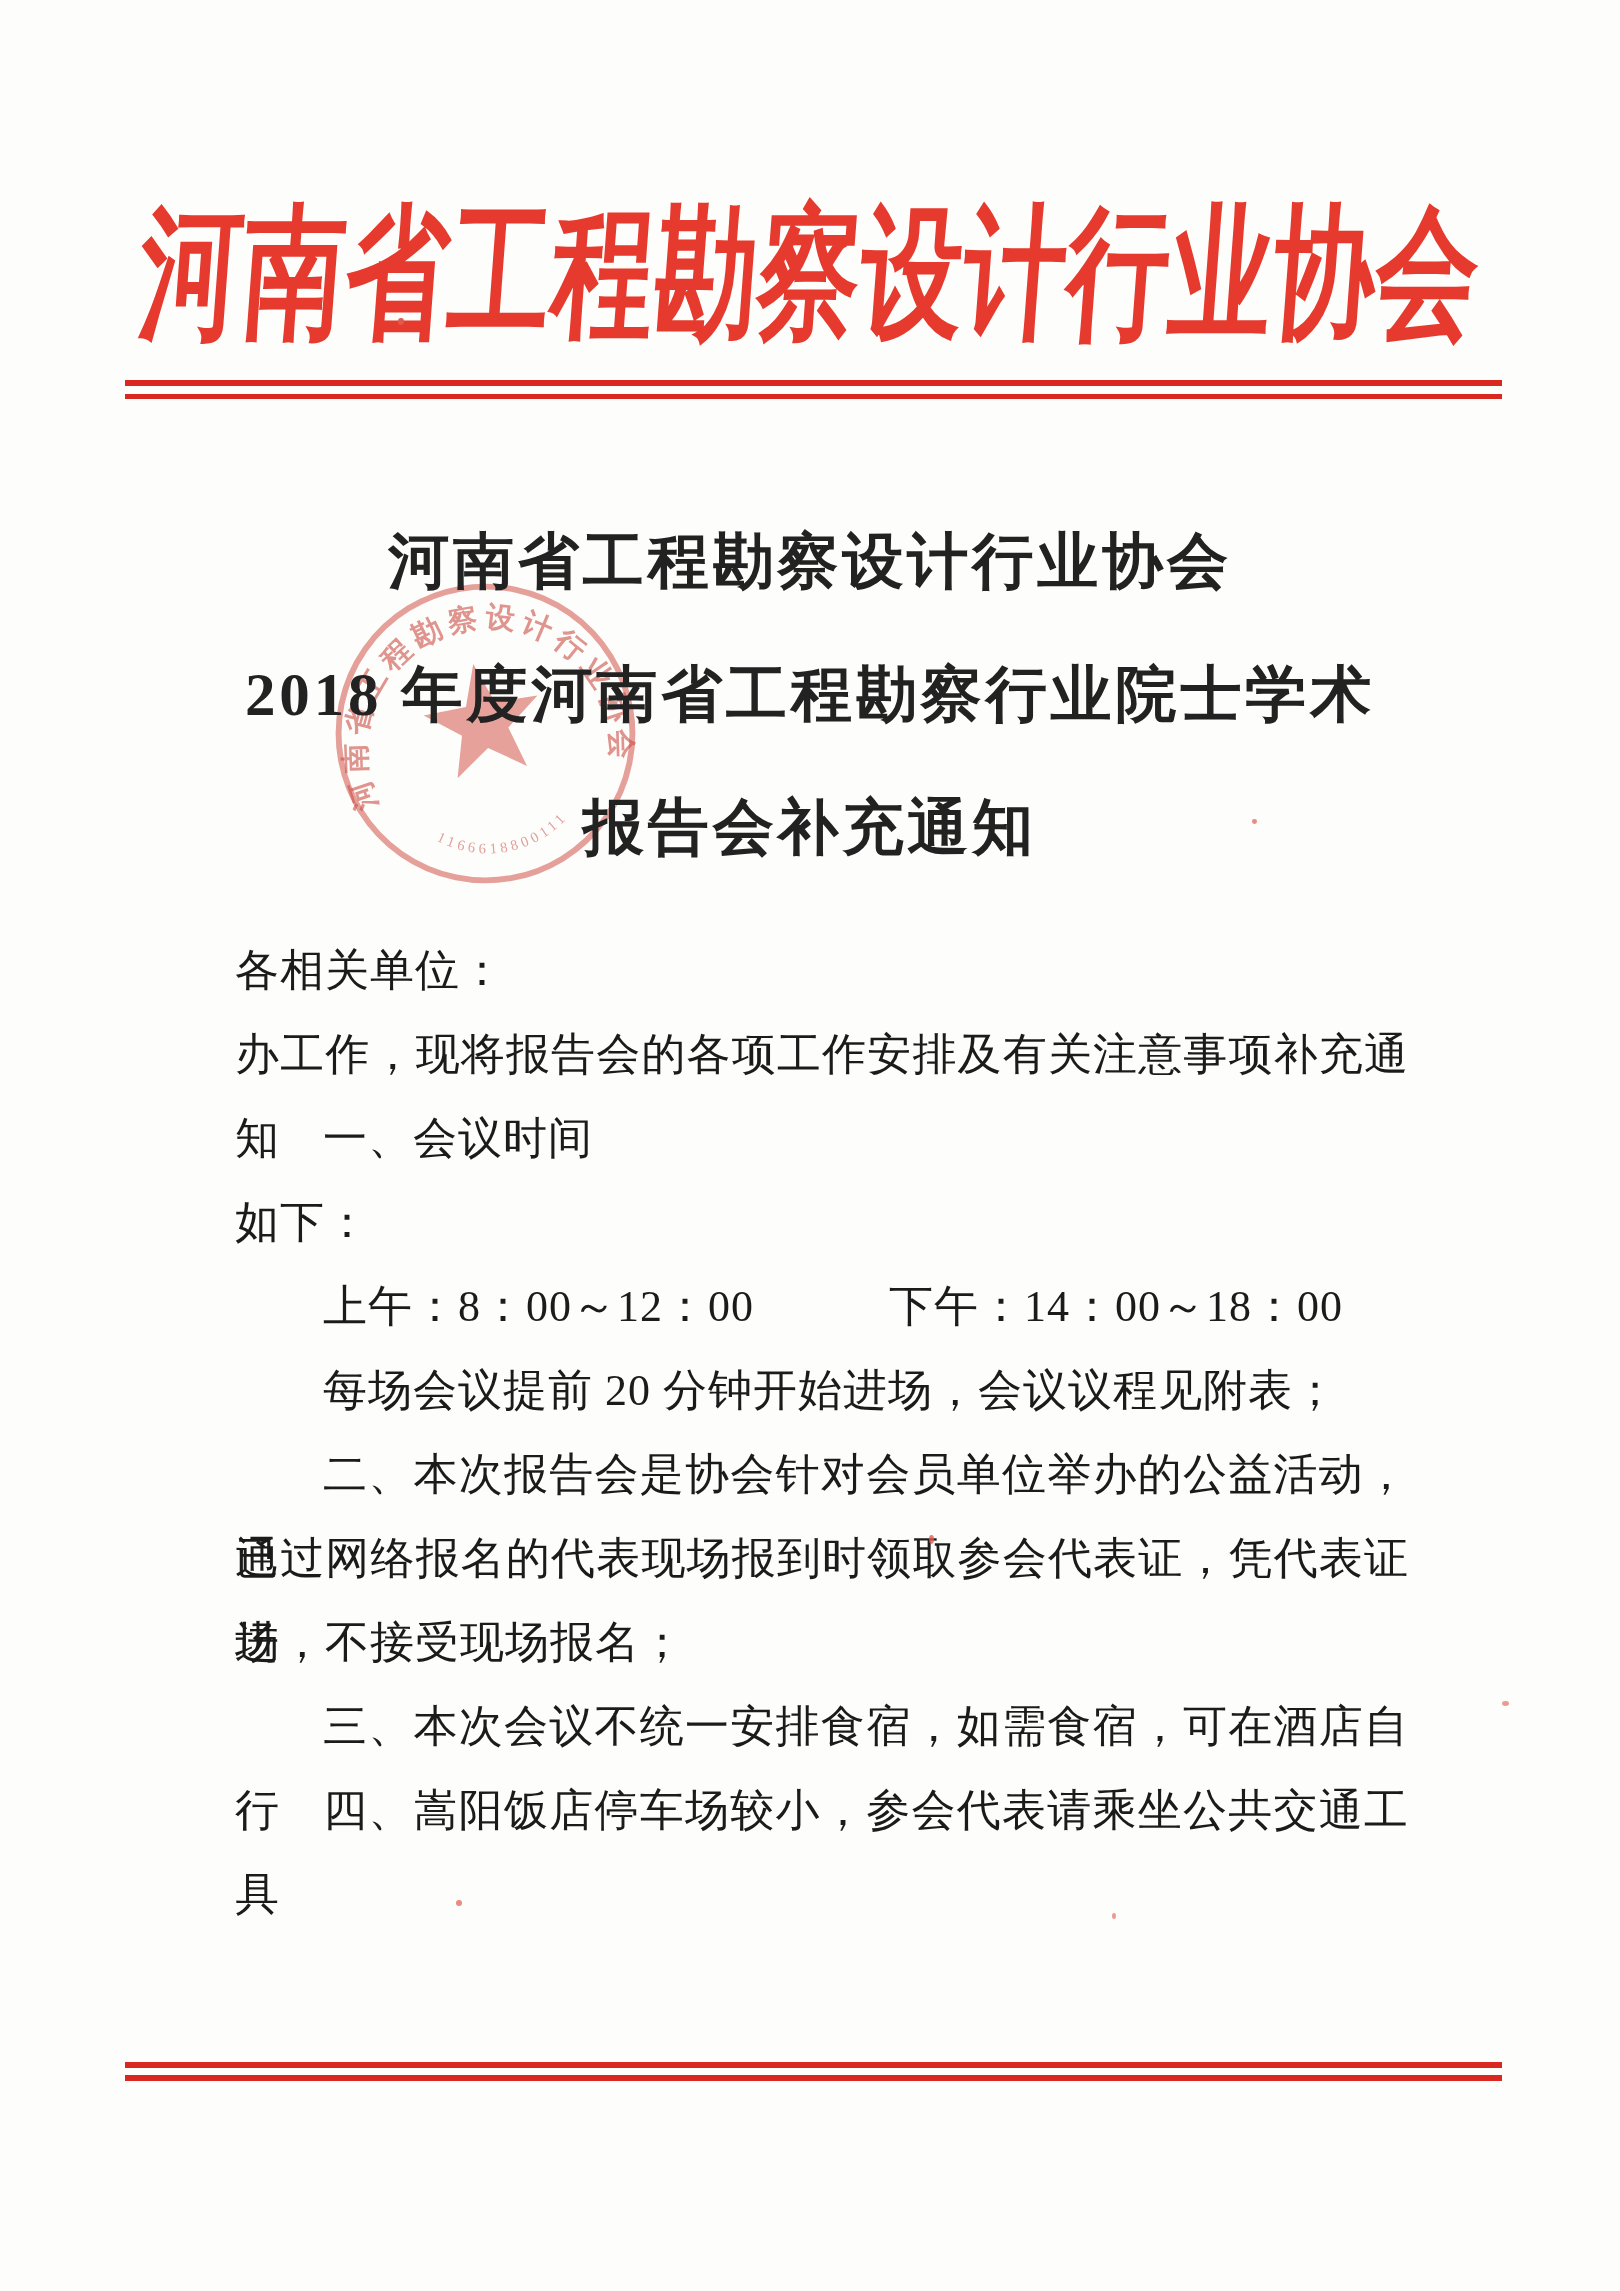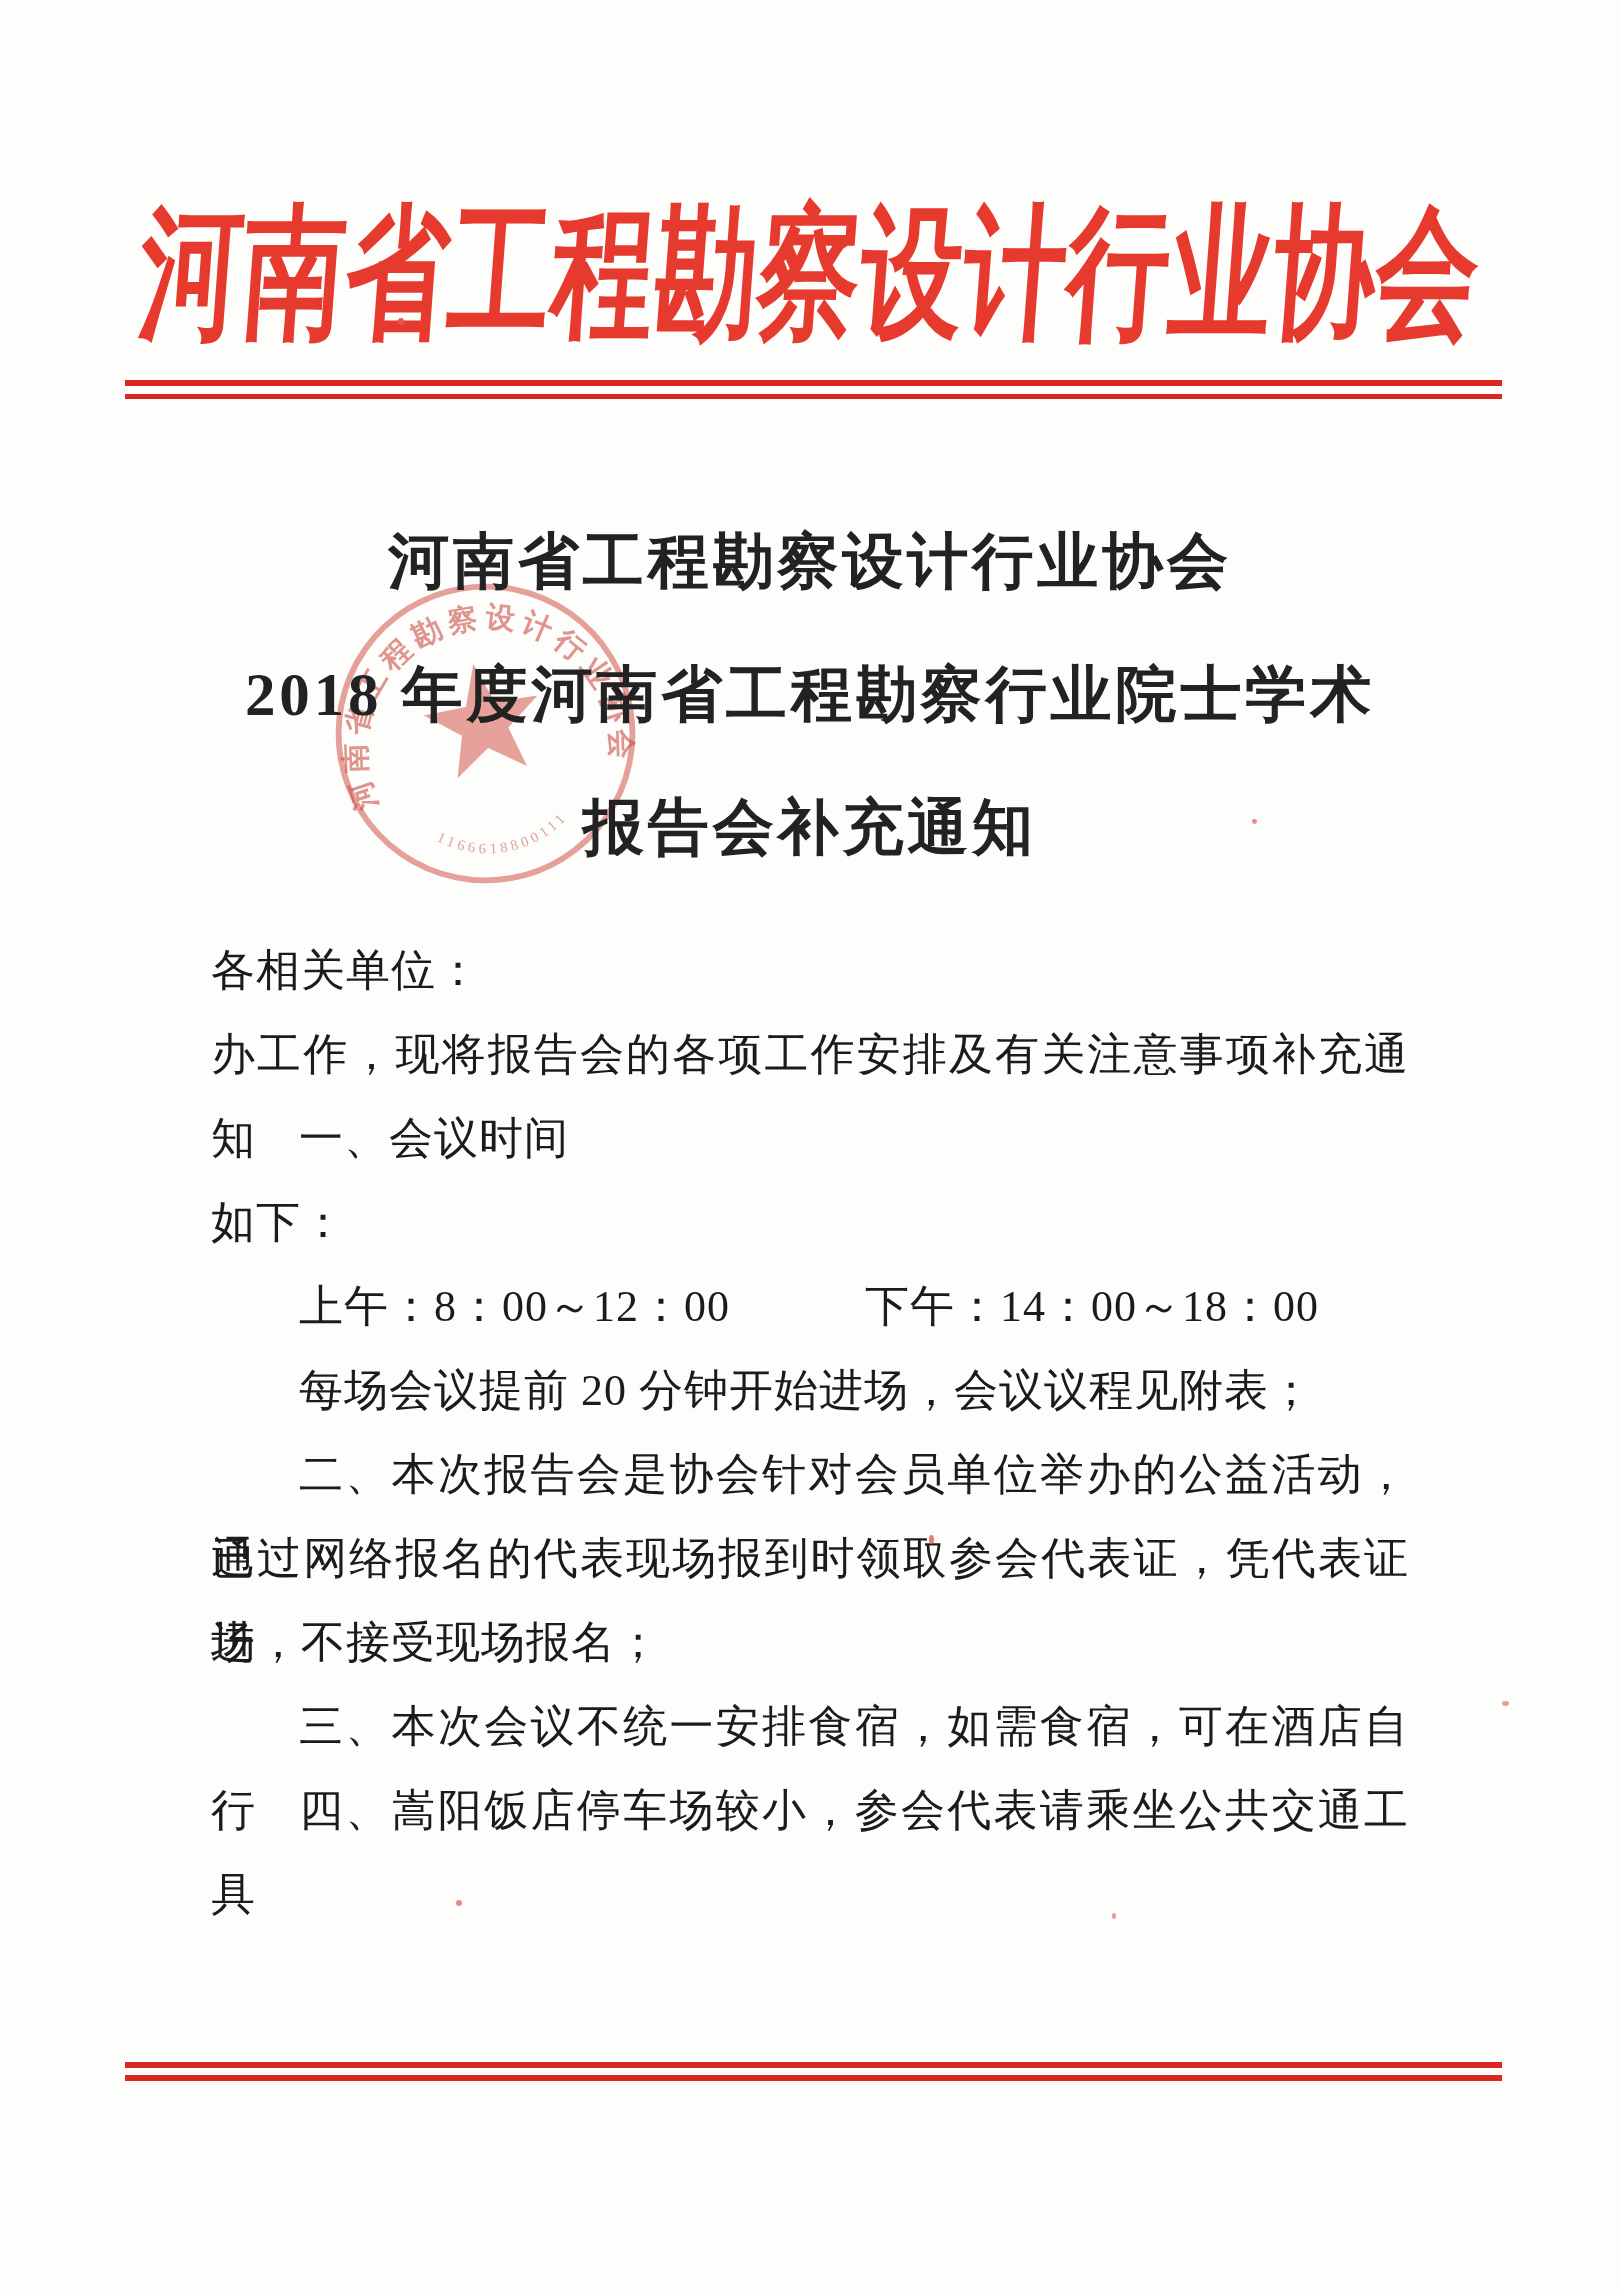--- a/index.html
+++ b/index.html
@@ -80,20 +80,21 @@
     left: 211px;
     width: 1198px;
     font-size: 44px;
     letter-spacing: 1px;
     color: #1b1b1b;
   }
   .line {
     height: 84px;
     line-height: 84px;
     white-space: nowrap;
+    margin-left: 24px;
   }
   .line.indent { text-indent: 2em; }
   .line.fill {
     white-space: normal;
     text-align: justify;
     text-align-last: justify;
   }
 
   
   .speck {

